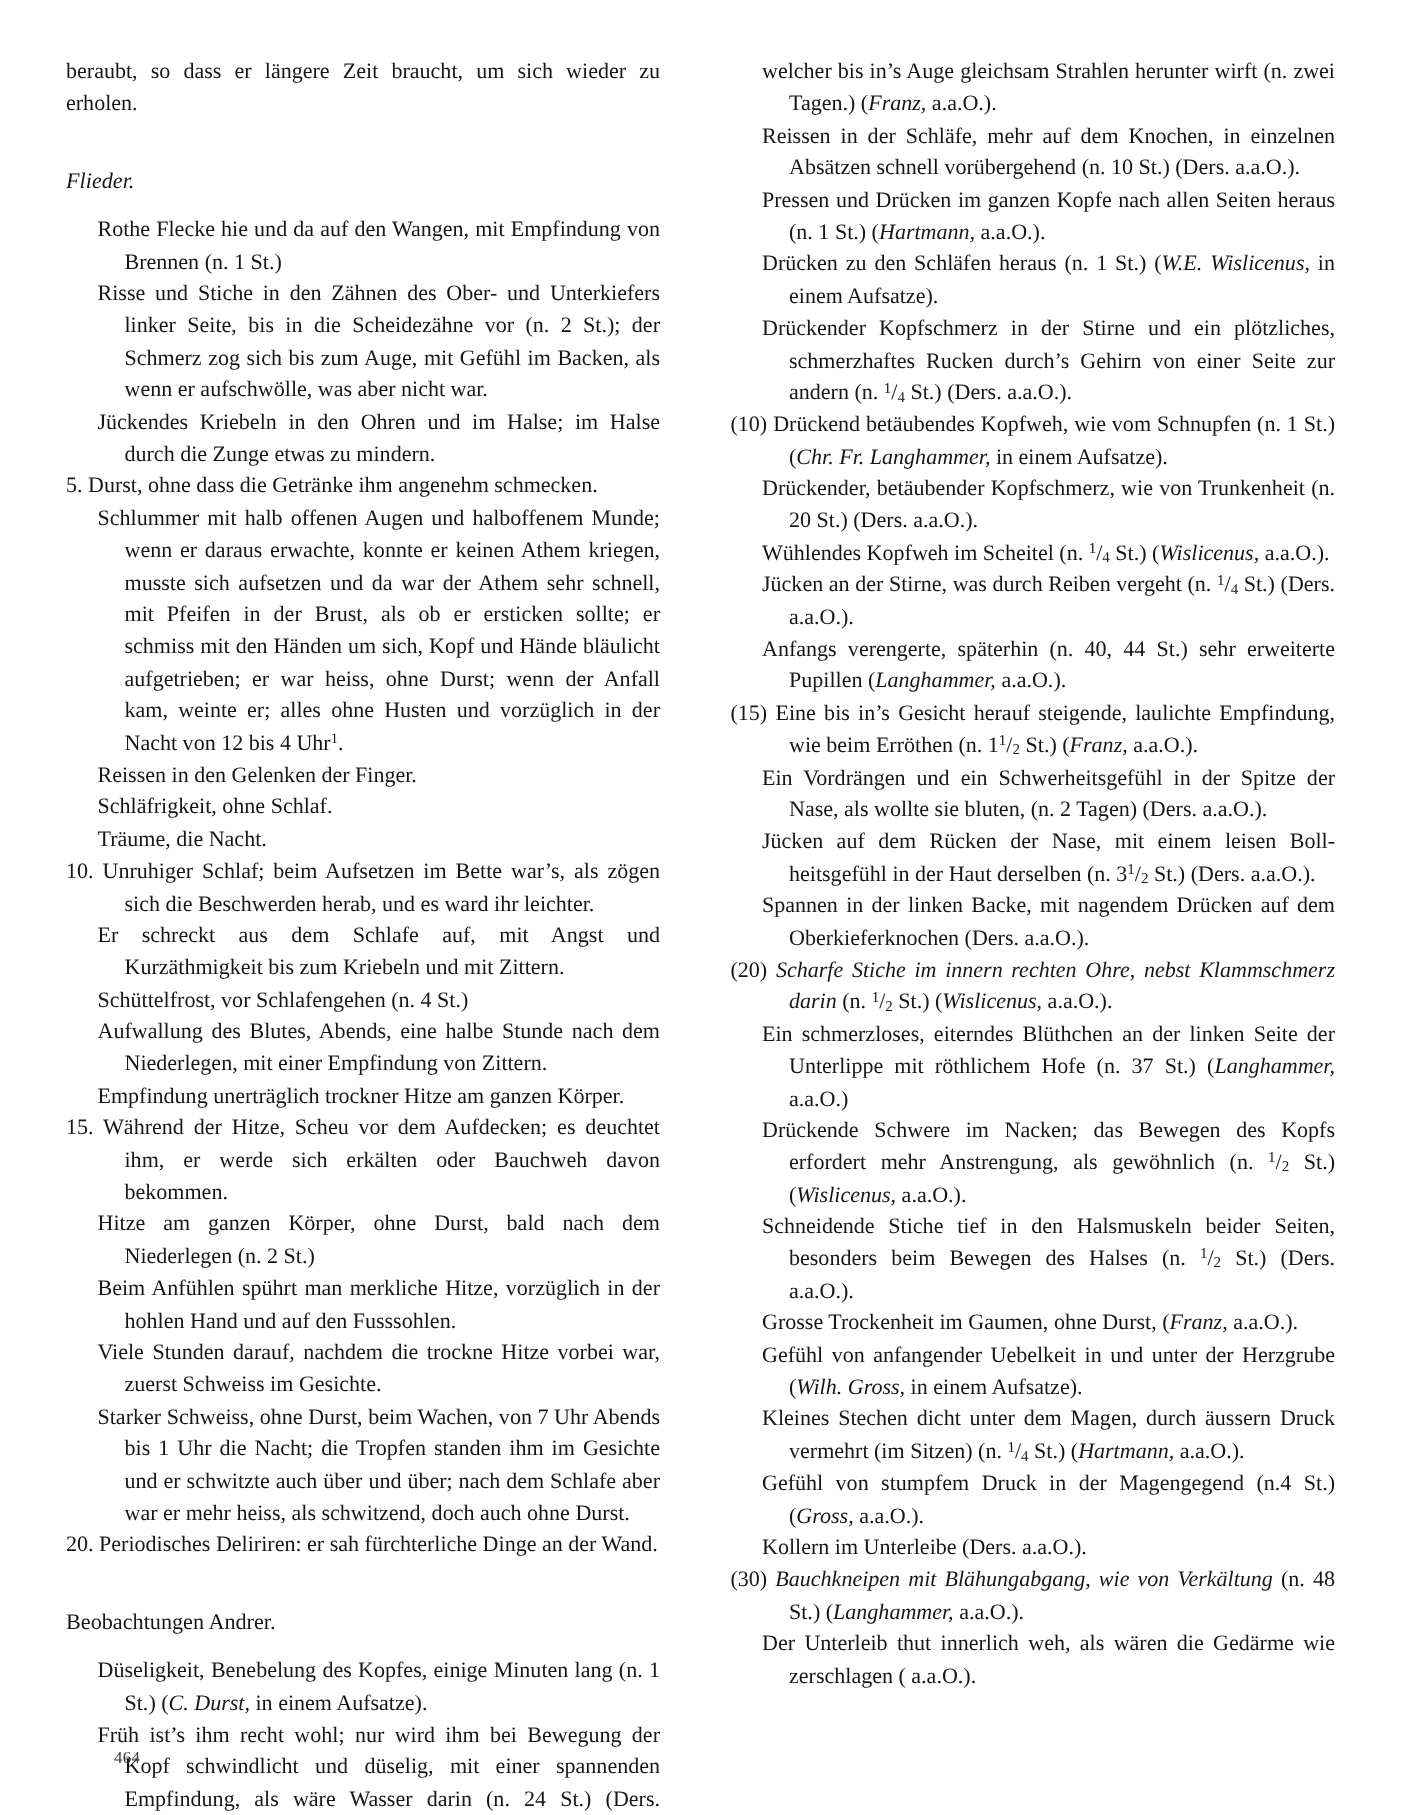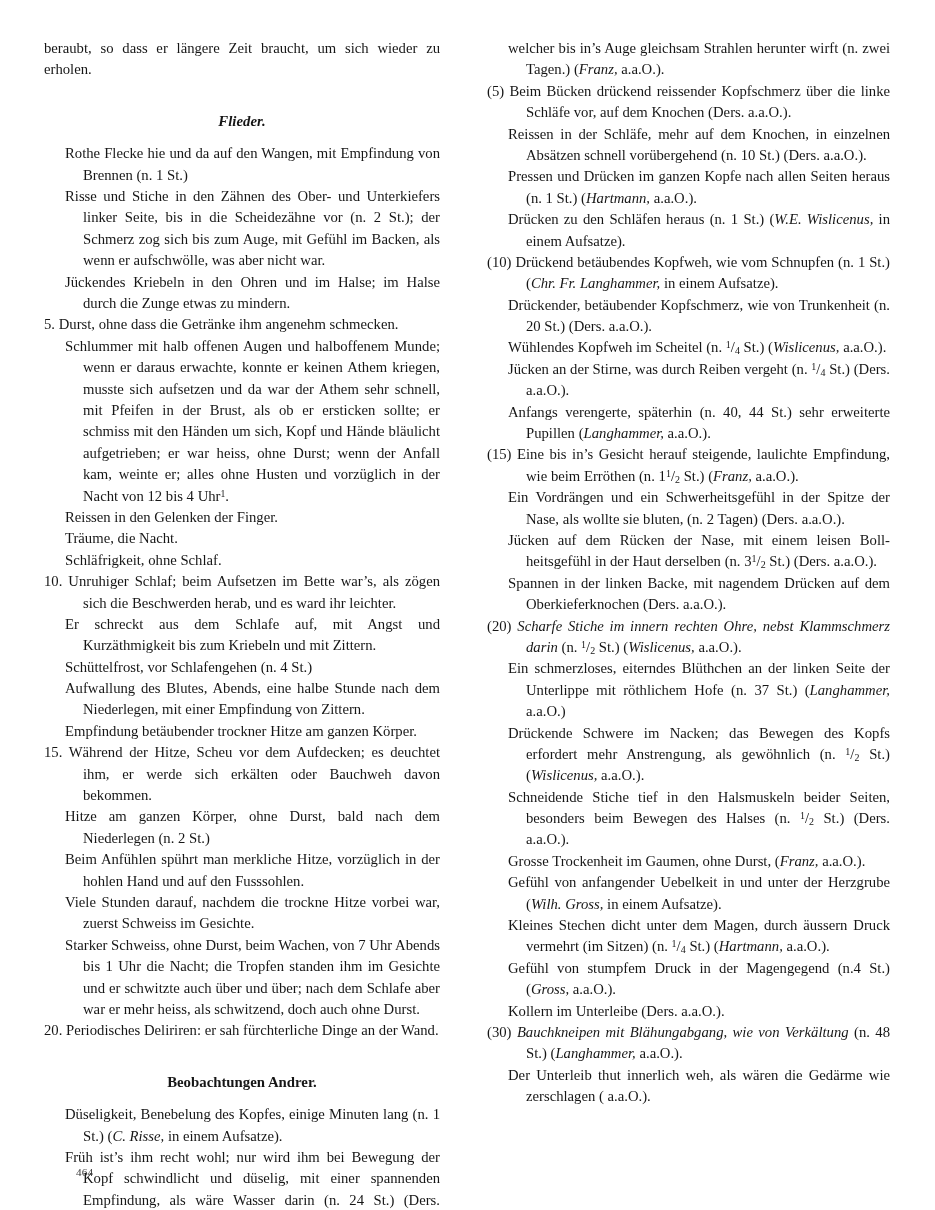--- a/index.html
+++ b/index.html
@@ -60,22 +60,22 @@
     text-indent: -39px;
   }
   
   .p.cont {
     padding-left: 0;
     text-indent: 0;
   }
 
   .head {
     margin: 0;
-    text-align: center;
-    font-weight: bold;
+    text-align: left;
+    font-weight: normal;
     font-size: 14.8px;
     line-height: 1.455;
   }
   .head.italic { font-style: italic; }
 
   .sp-lg { height: 30px; }
   .sp-sm { height: 11px; }
 
   em, .it { }
 
@@ -136,70 +136,70 @@
       <p class="p entry">Risse und Stiche in den Zähnen des Ober- und Unterkiefers linker Seite, bis in die Scheidezähne vor (n. 2 St.); der Schmerz zog sich bis zum Auge, mit Gefühl im Backen, als wenn er aufschwölle, was aber nicht war.</p>
 
       <p class="p entry">Jückendes Kriebeln in den Ohren und im Halse; im Halse durch die Zunge etwas zu mindern.</p>
 
       <p class="p numbered"><span>5.</span> <span>Durst, ohne dass die Getränke ihm angenehm schmecken.</span></p>
 
       <p class="p entry"><span>Schlummer mit halb offenen Augen und halboffenem Munde; wenn er daraus erwachte, konnte er keinen Athem kriegen, musste sich aufsetzen und da war der Athem sehr schnell, mit Pfeifen in der Brust, als ob er ersticken sollte; er schmiss mit den Händen um sich, Kopf und Hände bläulicht aufgetrieben; er war heiss, ohne Durst; wenn der Anfall kam, weinte er; alles ohne Husten und vorzüglich in der Nacht von 12 bis 4 Uhr</span><sup class="fn">1</sup>.</p>
 
       <p class="p entry">Reissen in den Gelenken der Finger.</p>
 
+      <p class="p entry">Schläfrigkeit, ohne Schlaf.</p>
+
       <p class="p entry">Träume, die Nacht.</p>
 
-      <p class="p entry">Schläfrigkeit, ohne Schlaf.</p>
-
       <p class="p numbered"><span>10.</span> <span>Unruhiger Schlaf; beim Aufsetzen im Bette war’s, als zögen sich die Beschwerden herab, und es ward ihr leichter.</span></p>
 
       <p class="p entry">Er schreckt aus dem Schlafe auf, mit Angst und Kurzäthmigkeit bis zum Kriebeln und mit Zittern.</p>
 
       <p class="p entry">Schüttelfrost, vor Schlafengehen (n. 4 St.)</p>
 
       <p class="p entry">Aufwallung des Blutes, Abends, eine halbe Stunde nach dem Niederlegen, mit einer Empfindung von Zittern.</p>
 
-      <p class="p entry">Empfindung betäubender trockner Hitze am ganzen Körper.</p>
+      <p class="p entry">Empfindung unerträglich trockner Hitze am ganzen Körper.</p>
 
       <p class="p numbered"><span>15.</span> <span>Während der Hitze, Scheu vor dem Aufdecken; es deuchtet ihm, er werde sich erkälten oder Bauchweh davon bekommen.</span></p>
 
       <p class="p entry">Hitze am ganzen Körper, ohne Durst, bald nach dem Niederlegen (n. 2 St.)</p>
 
       <p class="p entry">Beim Anfühlen spührt man merkliche Hitze, vorzüglich in der hohlen Hand und auf den Fusssohlen.</p>
 
       <p class="p entry">Viele Stunden darauf, nachdem die trockne Hitze vorbei war, zuerst Schweiss im Gesichte.</p>
 
       <p class="p entry">Starker Schweiss, ohne Durst, beim Wachen, von 7 Uhr Abends bis 1 Uhr die Nacht; die Tropfen standen ihm im Gesichte und er schwitzte auch über und über; nach dem Schlafe aber war er mehr heiss, als schwitzend, doch auch ohne Durst.</p>
 
       <p class="p numbered"><span>20.</span> <span>Periodisches Deliriren: er sah fürchterliche Dinge an der Wand.</span></p>
 
       <div class="sp-lg"></div>
 
       <p class="head">Beobachtungen Andrer.</p>
 
       <div class="sp-sm"></div>
 
-      <p class="p entry">Düseligkeit, Benebelung des Kopfes, einige Minuten lang (n. 1 St.) (<em>C. Risse,</em> in einem Aufsatze).</p>
+      <p class="p entry">Düseligkeit, Benebelung des Kopfes, einige Minuten lang (n. 1 St.) (<em>C. Durst,</em> in einem Aufsatze).</p>
 
       <p class="p entry">Früh ist’s ihm recht wohl; nur wird ihm bei Bewegung der Kopf schwindlicht und düselig, mit einer spannenden Empfindung, als wäre Wasser darin (n. 24 St.) (Ders. a.a.O.).</p>
 
     </div>
 
     <div class="column right">
 
       <p class="p entry">welcher bis in’s Auge gleichsam Strahlen herunter wirft (n. zwei Tagen.) (<em>Franz,</em> a.a.O.).</p>
 
-      <p class="p numbered"><span>(5)</span> Beim Bücken drückend reissender Kopfschmerz über die linke Schläfe vor, auf dem Knochen (Ders. a.a.O.).</p>
 
       <p class="p entry">Reissen in der Schläfe, mehr auf dem Knochen, in einzelnen Absätzen schnell vorübergehend (n. 10 St.) (Ders. a.a.O.).</p>
 
       <p class="p entry">Pressen und Drücken im ganzen Kopfe nach allen Seiten heraus (n. 1 St.) (<em>Hartmann,</em> a.a.O.).</p>
 
       <p class="p entry">Drücken zu den Schläfen heraus (n. 1 St.) (<em>W.E. Wislicenus,</em> in einem Aufsatze).</p>
 
+      <p class="p entry">Drückender Kopfschmerz in der Stirne und ein plötzliches, schmerzhaftes Rucken durch’s Gehirn von einer Seite zur andern (n. <span class="frac"><span class="num">1</span><span class="sl">/</span><span class="den">4</span></span> St.) (Ders. a.a.O.).</p>
 
       <p class="p numbered"><span>(10)</span> Drückend betäubendes Kopfweh, wie vom Schnupfen (n. 1 St.) (<em>Chr. Fr. Langhammer,</em> in einem Aufsatze).</p>
 
       <p class="p entry">Drückender, betäubender Kopfschmerz, wie von Trunkenheit (n. 20 St.) (Ders. a.a.O.).</p>
 
       <p class="p entry">Wühlendes Kopfweh im Scheitel (n. <span class="frac"><span class="num">1</span><span class="sl">/</span><span class="den">4</span></span> St.) (<em>Wislicenus,</em> a.a.O.).</p>
 
       <p class="p entry">Jücken an der Stirne, was durch Reiben vergeht (n. <span class="frac"><span class="num">1</span><span class="sl">/</span><span class="den">4</span></span> St.) (Ders. a.a.O.).</p>
 
       <p class="p entry">Anfangs verengerte, späterhin (n. 40, 44 St.) sehr erweiterte Pupillen (<em>Langhammer,</em> a.a.O.).</p>

